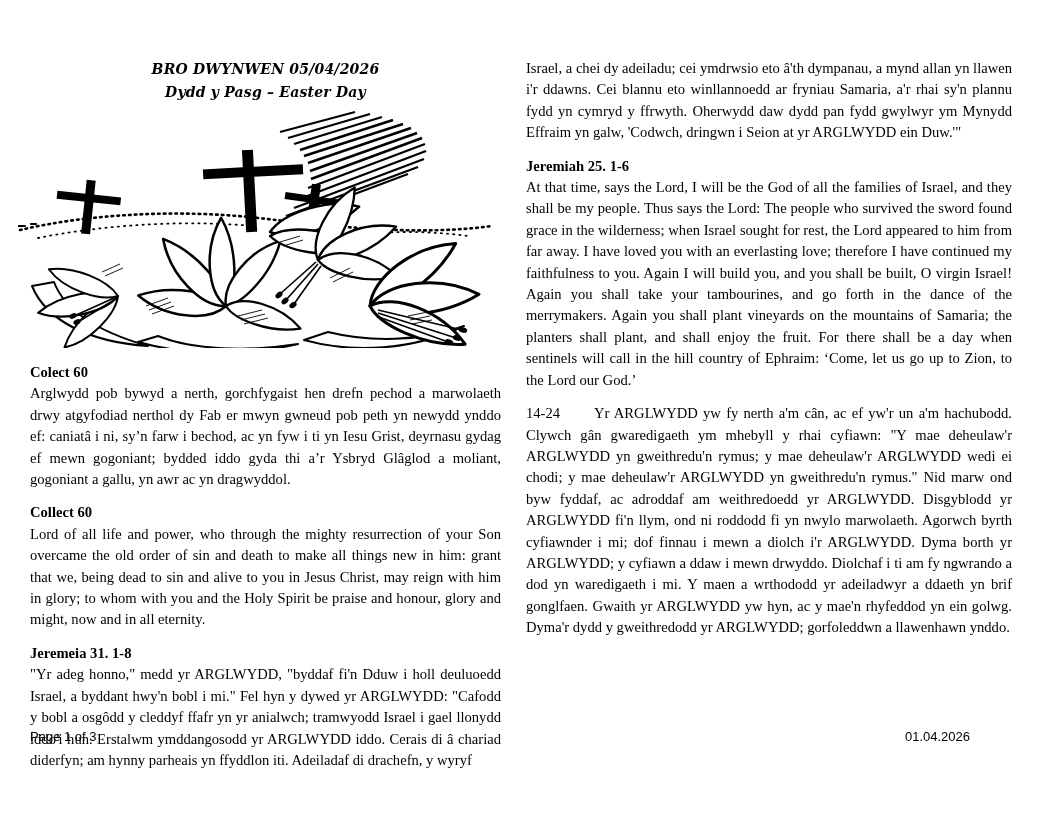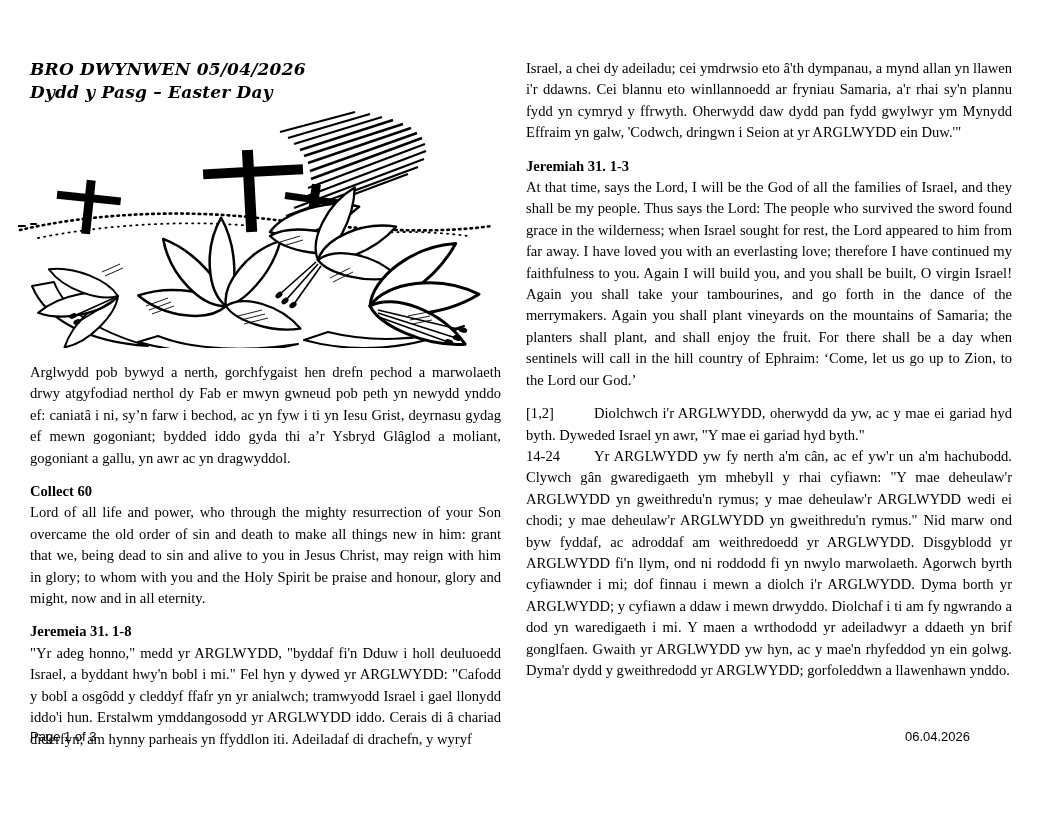--- a/index.html
+++ b/index.html
@@ -5,22 +5,23 @@
   html,body{margin:0;padding:0;background:#ffffff;}
   body{width:1056px;height:816px;overflow:hidden;}
   .page{
     position:relative;width:1056px;height:816px;background:#ffffff;
     font-family:"Liberation Serif",serif;color:#000000;
   }
   .col{position:absolute;top:58px;}
   .col-left{left:30px;width:471px;}
   .col-right{left:526px;width:486px;}
   .doc-title{
+    text-align:center;
     font-family:"DejaVu Serif",serif;font-weight:bold;font-style:italic;
-    font-size:17px;line-height:23px;letter-spacing:.2px;white-space:nowrap;
+    font-size:14px;line-height:23px;letter-spacing:.2px;white-space:nowrap;
   }
   .illustration{margin-top:6px;margin-left:-12px;width:500px;height:238px;}
   .section{margin-top:12px;}
   .section.first{margin-top:14px;}
   .heading{margin:0;font-size:14.6px;font-weight:bold;line-height:21.4px;}
   p.body{margin:0;font-size:14.6px;line-height:21.4px;text-align:justify;}
   .verse-label{display:inline-block;width:68px;}
   .footer{
     position:absolute;top:729px;
     font-family:"Liberation Sans",sans-serif;font-size:13px;line-height:16px;color:#000;
@@ -126,47 +127,47 @@
           <path d="M220,206 l24,-6 M223,210 l24,-6 M226,214 l24,-6"></path>
           <path d="M312,168 l20,-10 M315,172 l20,-10"></path>
           <path d="M84,162 l18,-8 M87,166 l18,-8"></path>
           <path d="M390,206 l20,-4 M392,210 l20,-4 M394,214 l20,-4"></path>
           <path d="M262,132 l20,-6 M265,136 l20,-6"></path>
         </g>
       </svg>
     </div>
 
     <div class="section first">
+      <h3 class="heading">Colect 60</h3>
       <p class="body">Arglwydd pob bywyd a nerth, gorchfygaist hen drefn pechod a marwolaeth drwy atgyfodiad nerthol dy Fab er mwyn gwneud pob peth yn newydd ynddo ef: caniatâ i ni, sy’n farw i bechod, ac yn fyw i ti yn Iesu Grist, deyrnasu gydag ef mewn gogoniant; bydded iddo gyda thi a’r Ysbryd Glâglod a moliant, gogoniant a gallu, yn awr ac yn dragwyddol.</p>
     </div>
 
     <div class="section">
       <h3 class="heading">Collect 60</h3>
       <p class="body">Lord of all life and power, who through the mighty resurrection of your Son overcame the old order of sin and death to make all things new in him: grant that we, being dead to sin and alive to you in Jesus Christ, may reign with him in glory; to whom with you and the Holy Spirit be praise and honour, glory and might, now and in all eternity.</p>
     </div>
 
     <div class="section">
       <h3 class="heading">Jeremeia 31. 1-8</h3>
       <p class="body">"Yr adeg honno," medd yr ARGLWYDD, "byddaf fi'n Dduw i holl deuluoedd Israel, a byddant hwy'n bobl i mi." Fel hyn y dywed yr ARGLWYDD: "Cafodd y bobl a osgôdd y cleddyf ffafr yn yr anialwch; tramwyodd Israel i gael llonydd iddo'i hun. Erstalwm ymddangosodd yr ARGLWYDD iddo. Cerais di â chariad diderfyn; am hynny parheais yn ffyddlon iti. Adeiladaf di drachefn, y wyryf</p>
     </div>
 
   </div>
 
   <div class="col col-right">
 
     <p class="body">Israel, a chei dy adeiladu; cei ymdrwsio eto â'th dympanau, a mynd allan yn llawen i'r ddawns. Cei blannu eto winllannoedd ar fryniau Samaria, a'r rhai sy'n plannu fydd yn cymryd y ffrwyth. Oherwydd daw dydd pan fydd gwylwyr ym Mynydd Effraim yn galw, 'Codwch, dringwn i Seion at yr ARGLWYDD ein Duw.'"</p>
 
     <div class="section">
-      <h3 class="heading">Jeremiah 31. 1-3</h3>
+      <h3 class="heading">Jeremiah 25. 1-6</h3>
       <p class="body">At that time, says the Lord, I will be the God of all the families of Israel, and they shall be my people. Thus says the Lord: The people who survived the sword found grace in the wilderness; when Israel sought for rest, the Lord appeared to him from far away. I have loved you with an everlasting love; therefore I have continued my faithfulness to you. Again I will build you, and you shall be built, O virgin Israel! Again you shall take your tambourines, and go forth in the dance of the merrymakers. Again you shall plant vineyards on the mountains of Samaria; the planters shall plant, and shall enjoy the fruit. For there shall be a day when sentinels will call in the hill country of Ephraim: ‘Come, let us go up to Zion, to the Lord our God.’</p>
     </div>
 
     <div class="section">
-      <p class="body"><span class="verse-label">[1,2]</span><span>Diolchwch i'r ARGLWYDD, oherwydd da yw, ac y mae ei gariad hyd byth. Dyweded Israel yn awr, "Y mae ei gariad hyd byth."</span></p>
       <p class="body"><span class="verse-label">14-24</span><span>Yr ARGLWYDD yw fy nerth a'm cân, ac ef yw'r un a'm hachubodd. Clywch gân gwaredigaeth ym mhebyll y rhai cyfiawn: "Y mae deheulaw'r ARGLWYDD yn gweithredu'n rymus; y mae deheulaw'r ARGLWYDD wedi ei chodi; y mae deheulaw'r ARGLWYDD yn gweithredu'n rymus." Nid marw ond byw fyddaf, ac adroddaf am weithredoedd yr ARGLWYDD. Disgyblodd yr ARGLWYDD fi'n llym, ond ni roddodd fi yn nwylo marwolaeth. Agorwch byrth cyfiawnder i mi; dof finnau i mewn a diolch i'r ARGLWYDD. Dyma borth yr ARGLWYDD; y cyfiawn a ddaw i mewn drwyddo. Diolchaf i ti am fy ngwrando a dod yn waredigaeth i mi. Y maen a wrthododd yr adeiladwyr a ddaeth yn brif gonglfaen. Gwaith yr ARGLWYDD yw hyn, ac y mae'n rhyfeddod yn ein golwg. Dyma'r dydd y gweithredodd yr ARGLWYDD; gorfoleddwn a llawenhawn ynddo.</span></p>
     </div>
 
   </div>
 
   <div class="footer footer-left">Page 1 of 3</div>
-  <div class="footer footer-right">06.04.2026</div>
+  <div class="footer footer-right">01.04.2026</div>
 
 </div>
 
 </body></html>

